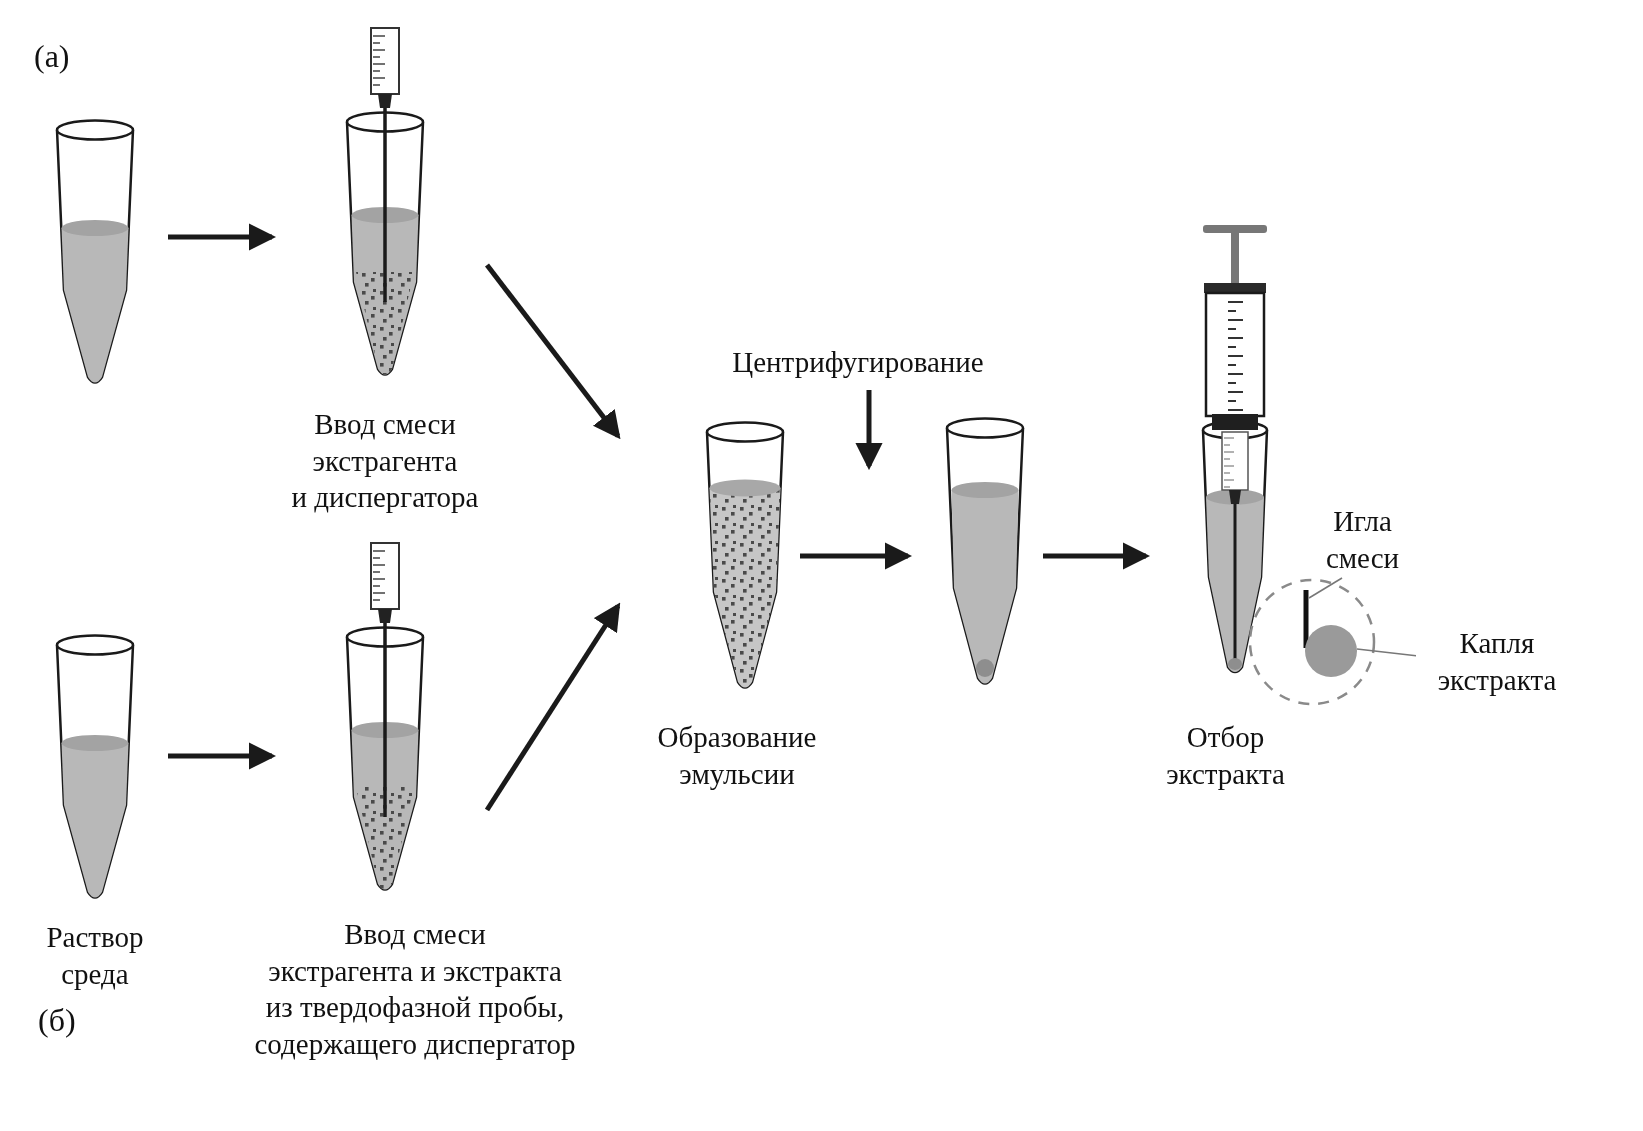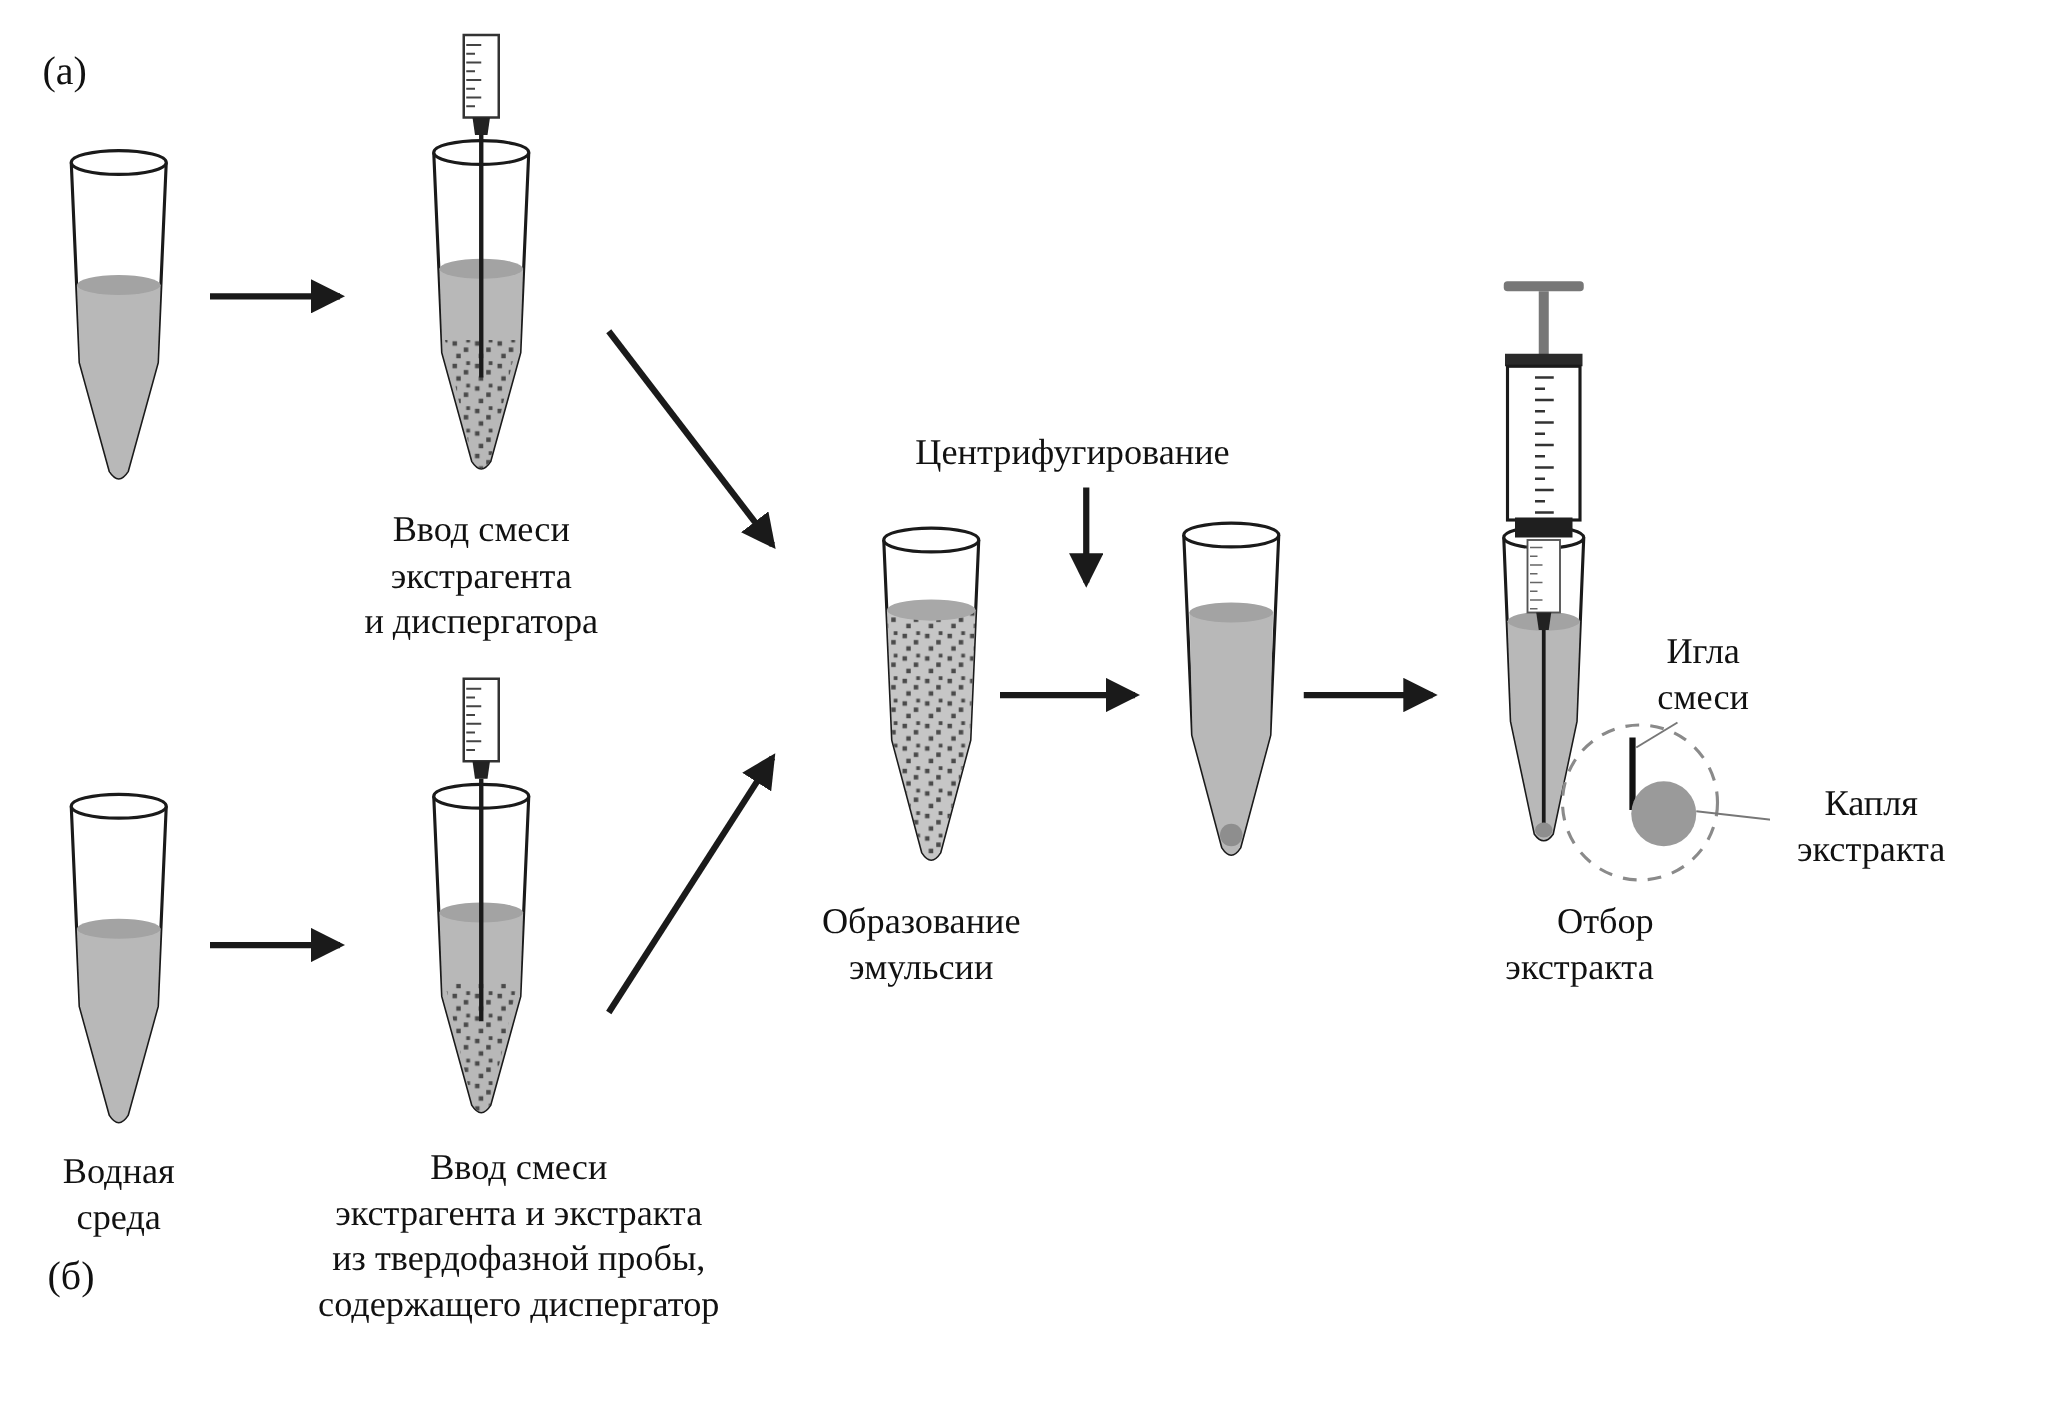--- a/index.html
+++ b/index.html
@@ -150,24 +150,24 @@
   <div class="label" style="left:265px; top:393px; width:240px;">Ввод смеси
 экстрагента
 и диспергатора</div>
 
   <div class="label" style="left:688px; top:331px; width:340px;">Центрифугирование</div>
 
   <div class="label" style="left:628px; top:706px; width:218px;">Образование
 эмульсии</div>
 
 
-  <div class="label" style="left:1128px; top:706px; width:195px;text-align:right;">Отбор
+  <div class="label" style="left:1128px; top:706px; width:195px;">Отбор
 экстракта</div>
 
-  <div class="label" style="left:15px; top:906px; width:160px;">Водная
+  <div class="label" style="left:15px; top:906px; width:160px;">Раствор
 среда</div>
 
   <div class="label" style="left:240px; top:903px; width:350px;">Ввод смеси
 экстрагента и экстракта
 из твердофазной пробы,
 содержащего диспергатор</div>
 
   <div class="label" style="left:1300px; top:490px; width:125px;">Игла
 смеси</div>
 

